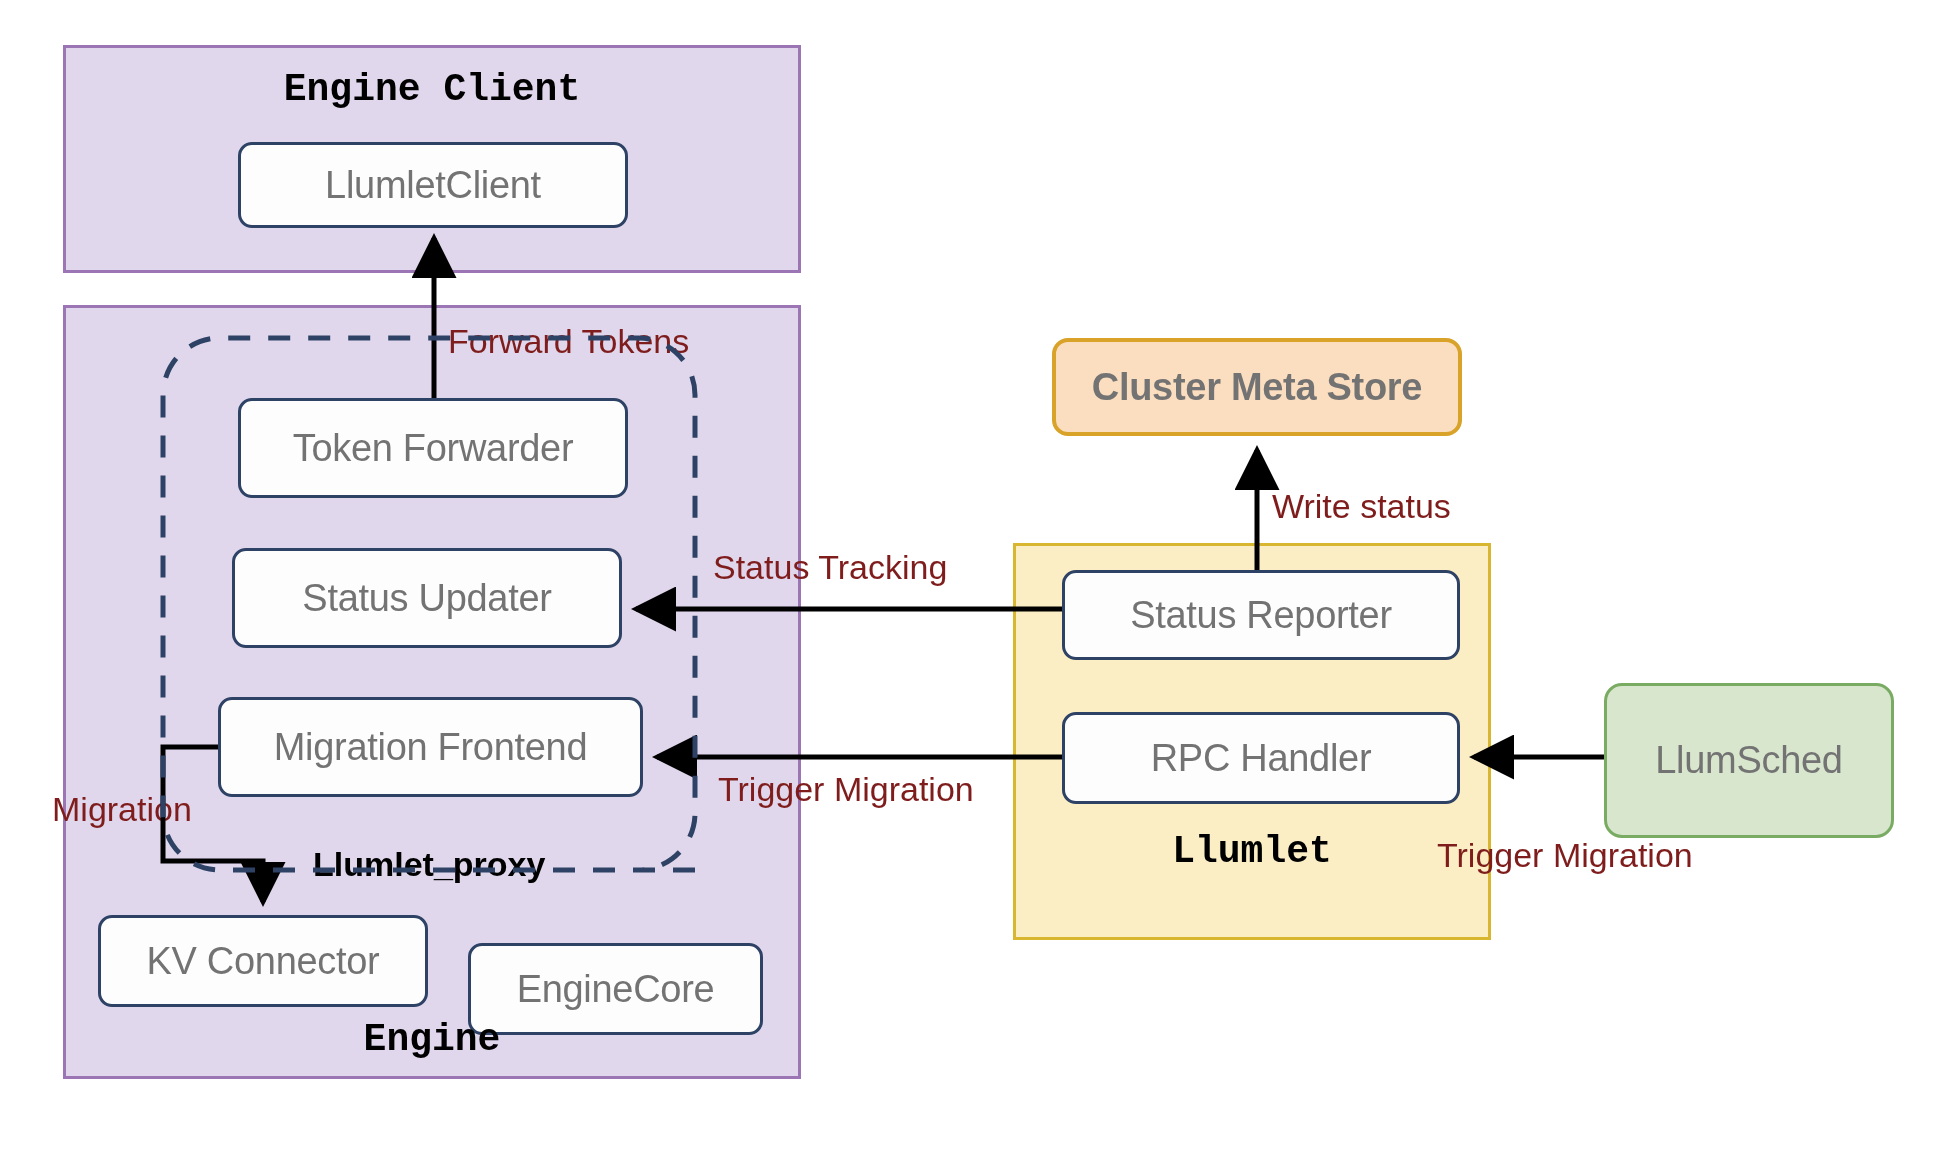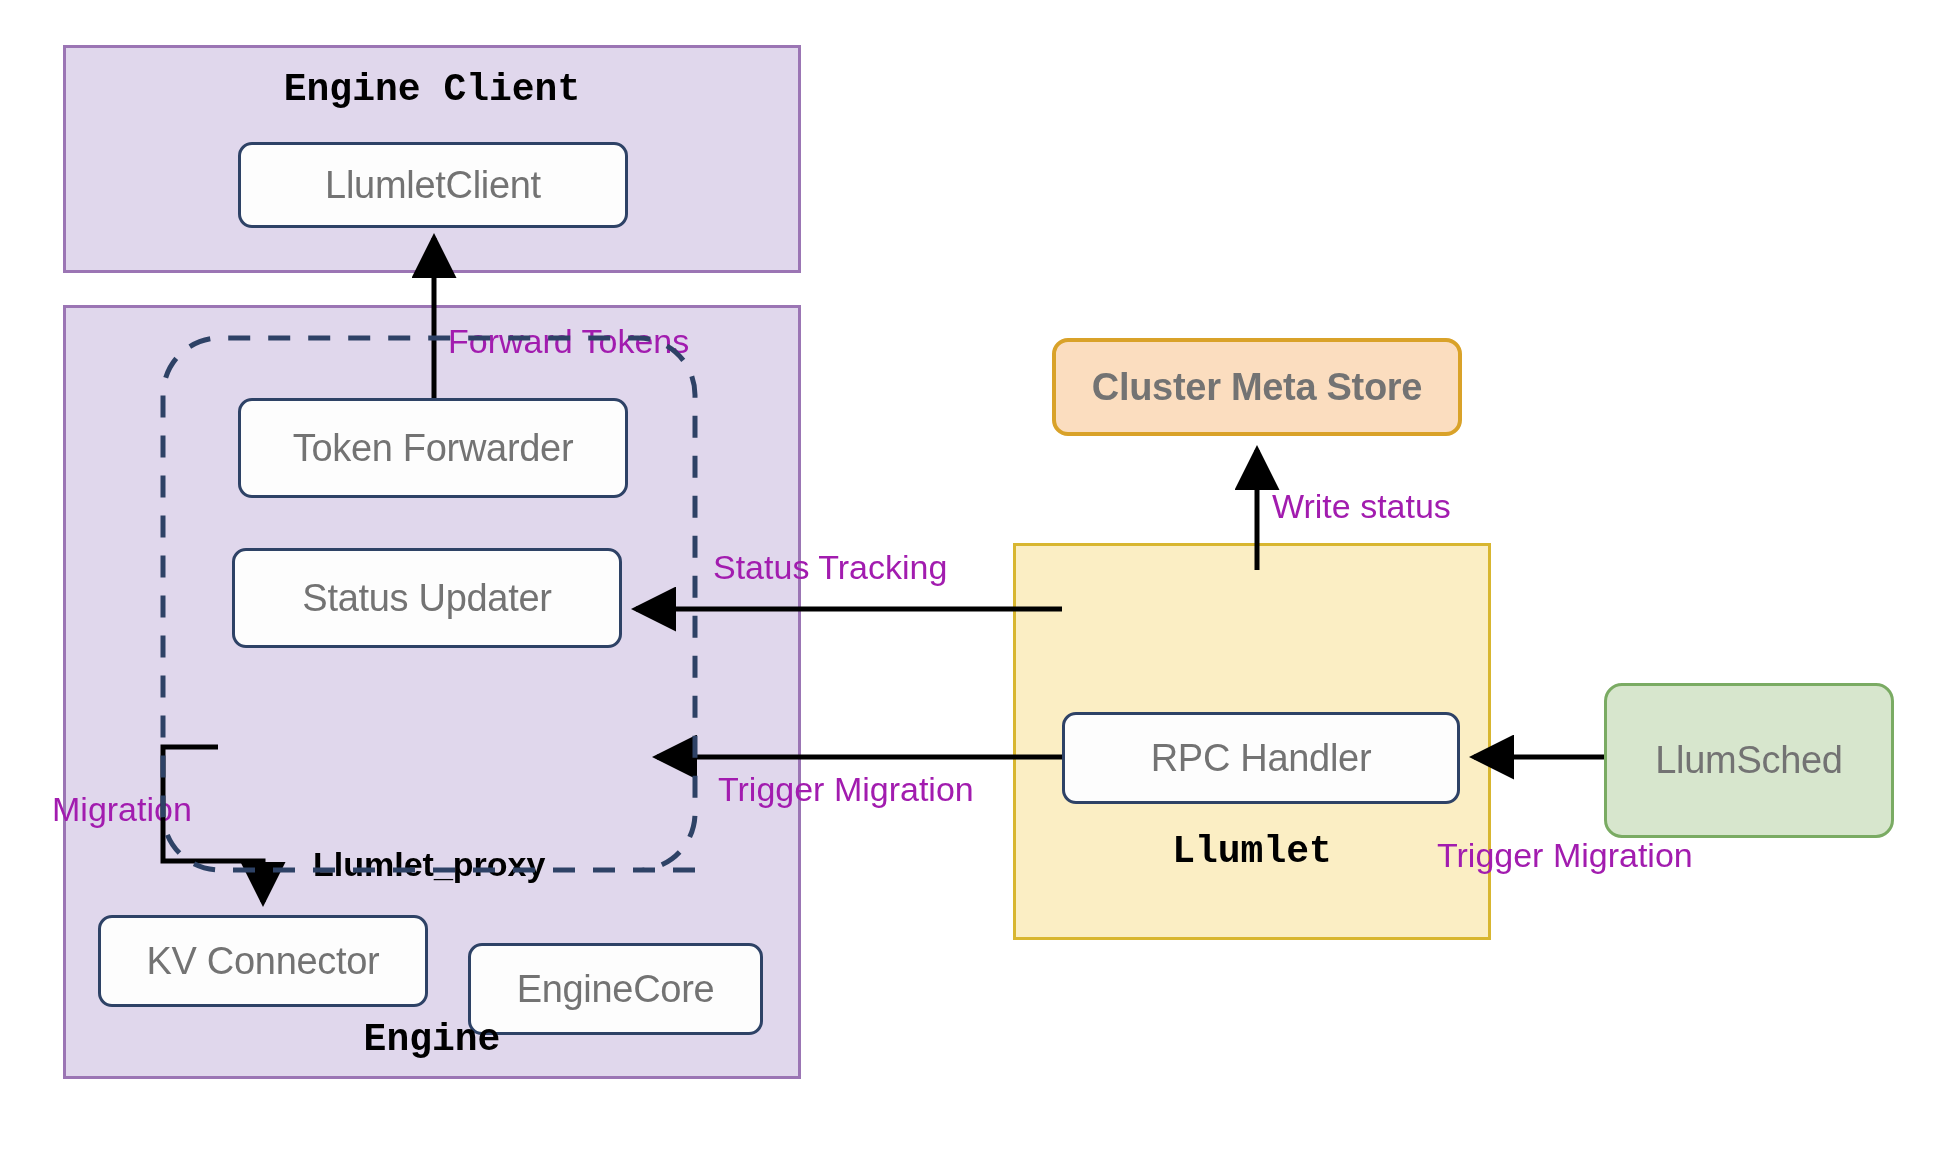--- a/index.html
+++ b/index.html
@@ -58,21 +58,21 @@
     position: absolute;
     font-size: 38px;
     font-weight: bold;
     color: #000000;
     text-align: center;
     font-family: Liberation Mono, monospace;
   }
   .edge-label {
     position: absolute;
     font-size: 34px;
-    color: #a21caf;
+    color: #7f1d1d;
     white-space: nowrap;
     font-family: "Liberation Sans", sans-serif;
   }
   .proxy-label {
     position: absolute;
     font-size: 34px;
     font-weight: bold;
     color: #000000;
     white-space: nowrap;
     font-family: "Liberation Sans", sans-serif;
@@ -95,33 +95,35 @@
   <div class="group-box group-purple" style="left:63px; top:45px; width:738px; height:228px;"></div>
   <div class="group-title" style="left:63px; top:68px; width:738px;">Engine Client</div>
   <div class="node" style="left:238px; top:142px; width:390px; height:86px;">LlumletClient</div>
 
   <div class="group-box group-purple" style="left:63px; top:305px; width:738px; height:774px;"></div>
 
   <div class="node" style="left:232px; top:548px; width:390px; height:100px;">Status Updater</div>
 
   <div class="node" style="left:238px; top:398px; width:390px; height:100px;">Token Forwarder</div>
 
+  <div class="node" style="left:218px; top:697px; width:425px; height:100px;">Migration Frontend</div>
 
   <div class="proxy-label" style="left:313px; top:845px;">Llumlet_proxy</div>
 
   <div class="node" style="left:98px; top:915px; width:330px; height:92px;">KV Connector</div>
 
   <div class="node" style="left:468px; top:915px; width:295px; height:92px;margin-top:28px;">EngineCore</div>
 
   <div class="group-title" style="left:63px; top:1018px; width:738px;">Engine</div>
 
   <div class="node node-orange" style="left:1052px; top:338px; width:410px; height:98px; border-radius:16px;">Cluster Meta Store</div>
 
   <div class="group-box group-yellow" style="left:1013px; top:543px; width:478px; height:397px;"></div>
 
+  <div class="node" style="left:1062px; top:570px; width:398px; height:90px;">Status Reporter</div>
 
   <div class="node" style="left:1062px; top:712px; width:398px; height:92px;">RPC Handler</div>
 
   <div class="group-title" style="left:1013px; top:830px; width:478px;">Llumlet</div>
 
   <div class="node node-green" style="left:1604px; top:683px; width:290px; height:155px;">LlumSched</div>
 
   <div class="edge-label" style="left:448px; top:322px;">Forward Tokens</div>
 
   <div class="edge-label" style="left:1272px; top:487px;">Write status</div>

